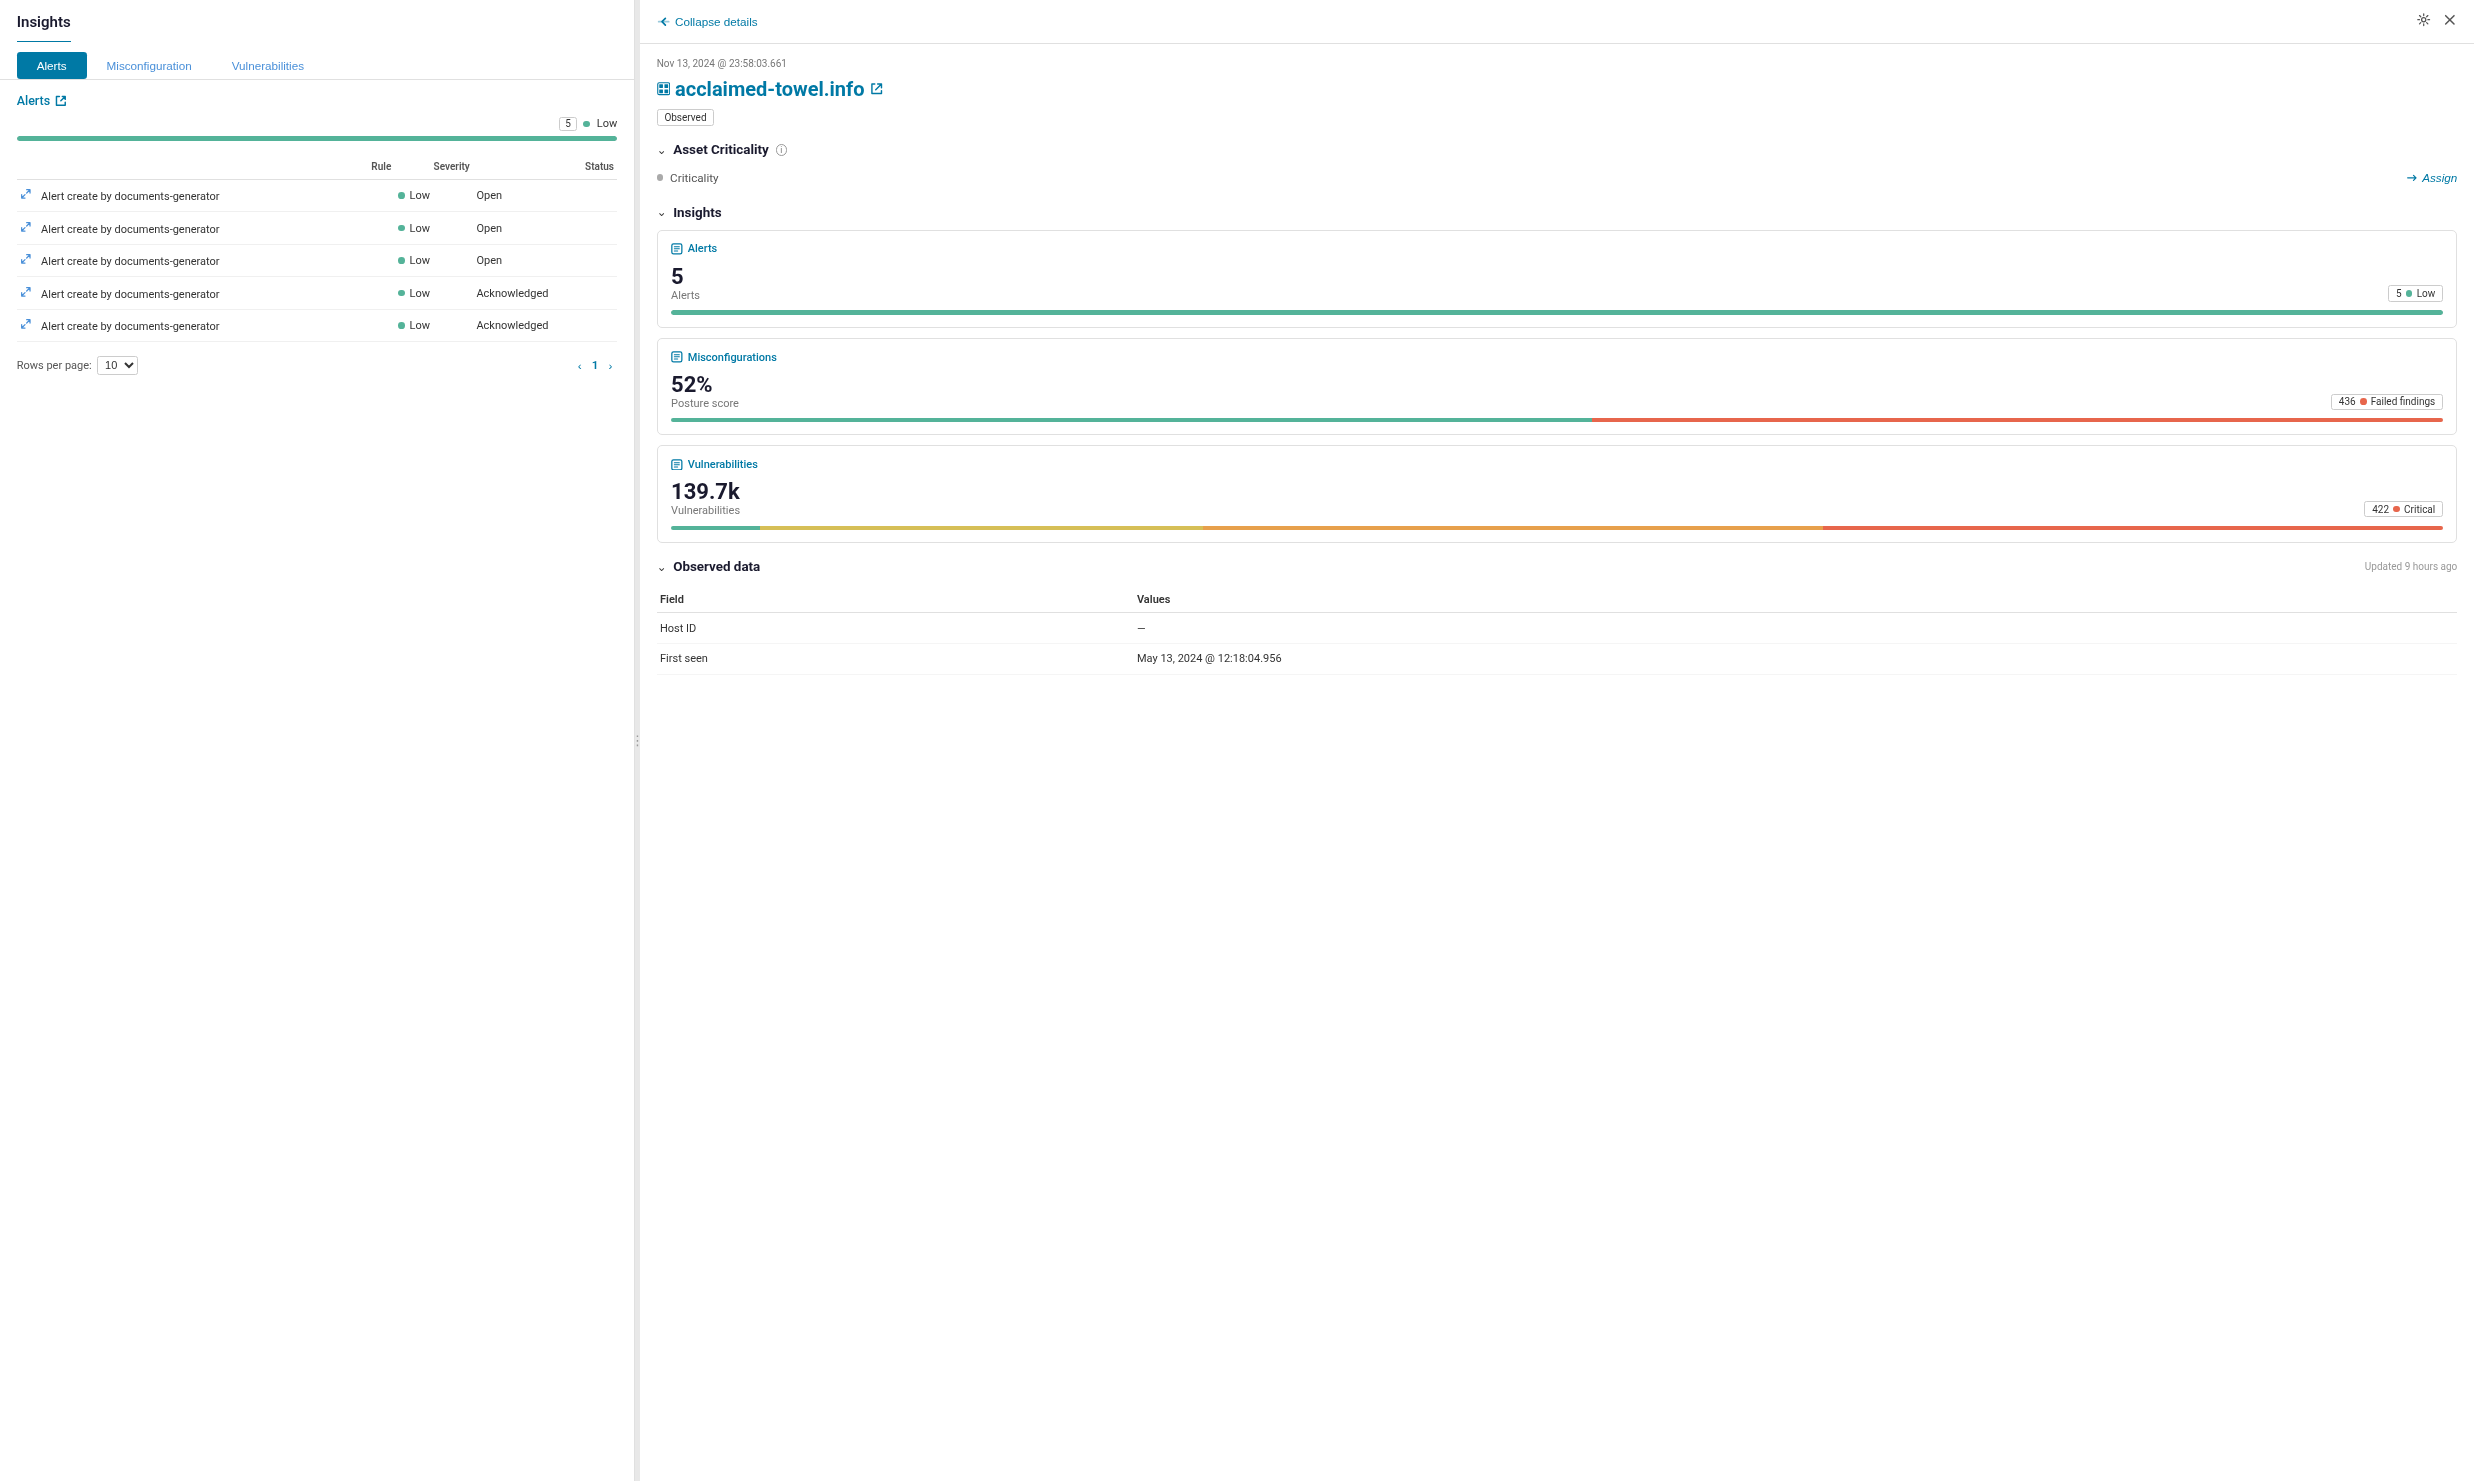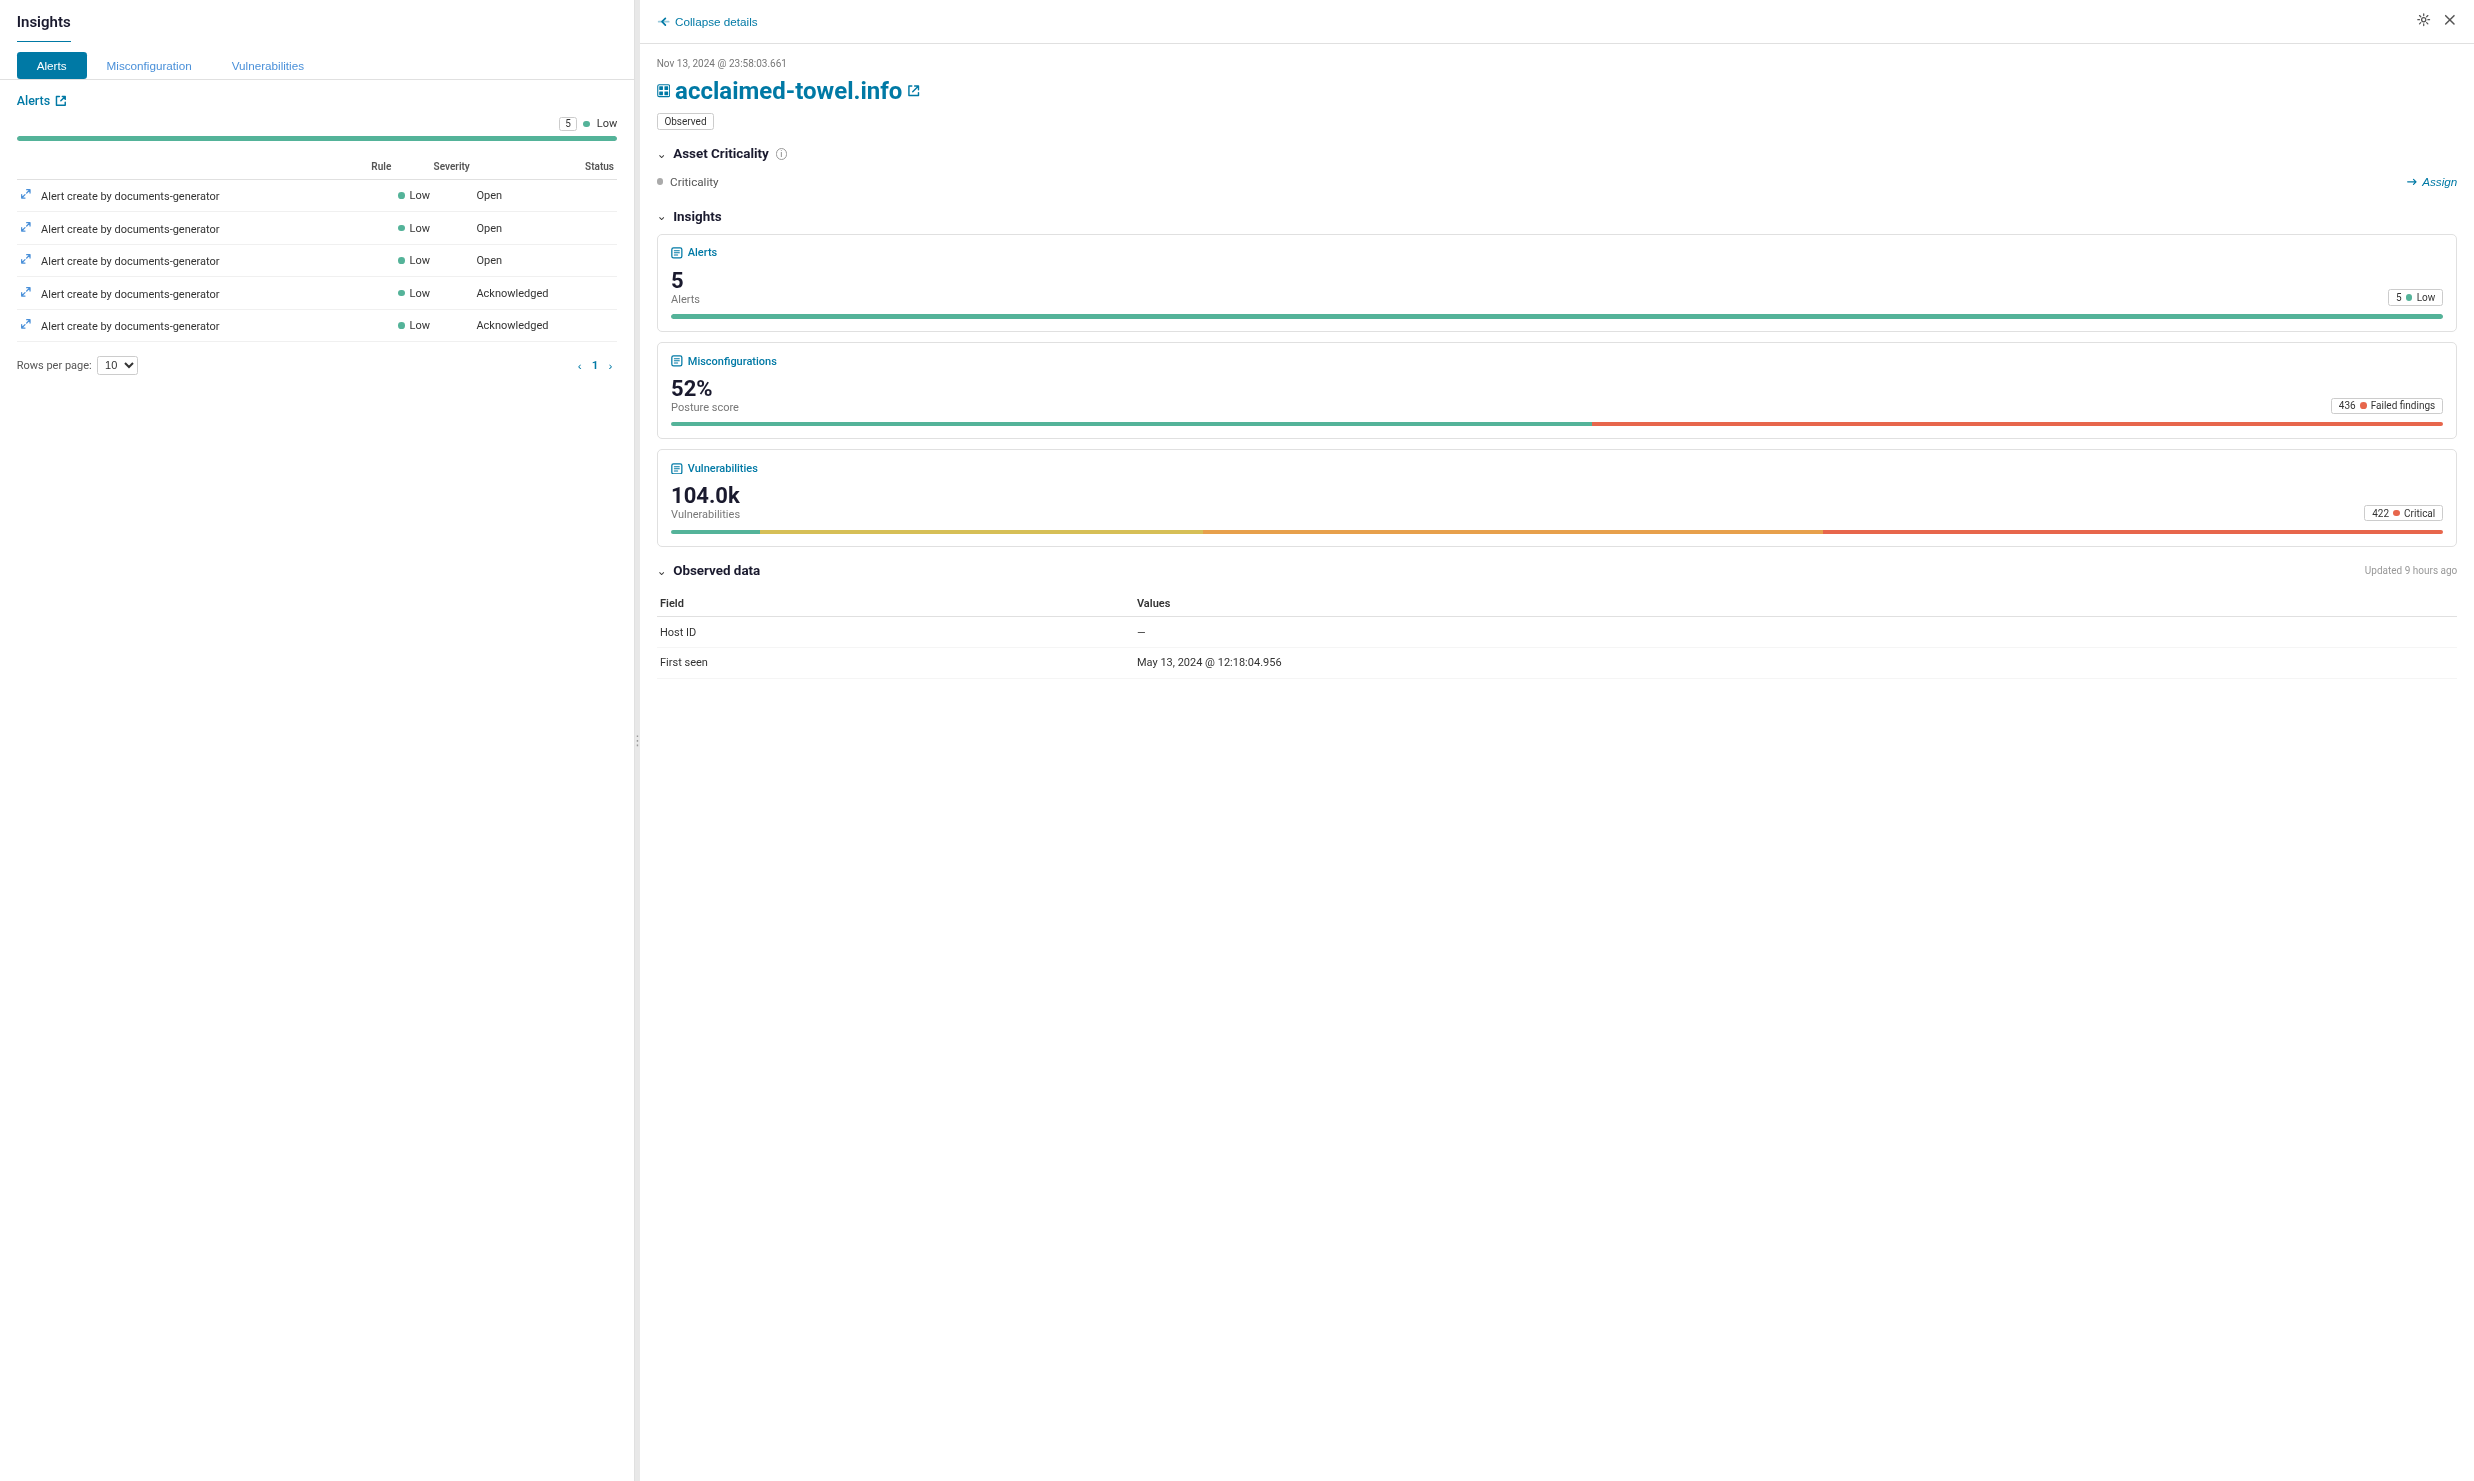--- a/index.html
+++ b/index.html
@@ -192,21 +192,21 @@
     }
     .right-content { padding: 13.4px 16.7px; }
     .timestamp { font-size: 10px; color: #777; margin-bottom: 8.4px; }
     .asset-title {
       display: flex;
       align-items: center;
       gap: 6.7px;
       margin-bottom: 8.4px;
     }
     .asset-title h2 {
-      font-size: 24px;
+      font-size: 20px;
       font-weight: 700;
       color: #0079a5;
       display: flex;
       align-items: center;
       gap: 5px;
     }
     .asset-title h2 svg { width: 13.4px; height: 13.4px; }
     .observed-badge {
       display: inline-block;
       border: 0.8px solid #ccc;
@@ -624,21 +624,21 @@
       <div class="insight-card">
         <div class="insight-card-header">
           <svg width="11.7" height="11.7" viewBox="0 0 14 14" fill="none">
             <rect x="1" y="1" width="12" height="12" rx="2" stroke="#0079a5" stroke-width="1.5"></rect>
             <path d="M4 7h6M4 4.5h6M4 9.5h4" stroke="#0079a5" stroke-width="1.2" stroke-linecap="round"></path>
           </svg>
           <span class="insight-card-label">Vulnerabilities</span>
         </div>
         <div style="display:flex;align-items:flex-end;justify-content:space-between;">
           <div>
-            <div class="insight-card-value">104.0k</div>
+            <div class="insight-card-value">139.7k</div>
             <div class="insight-card-subtext">Vulnerabilities</div>
           </div>
           <div class="badge-inline">
             <span>422</span>
             <span class="dot dot-red"></span>
             <span>Critical</span>
           </div>
         </div>
         <div style="width:100%;height:4.2px;display:flex;border-radius:2.5px;overflow:hidden;margin-top:8.4px;">
           <div style="width:5%;background:#54b399;"></div>

